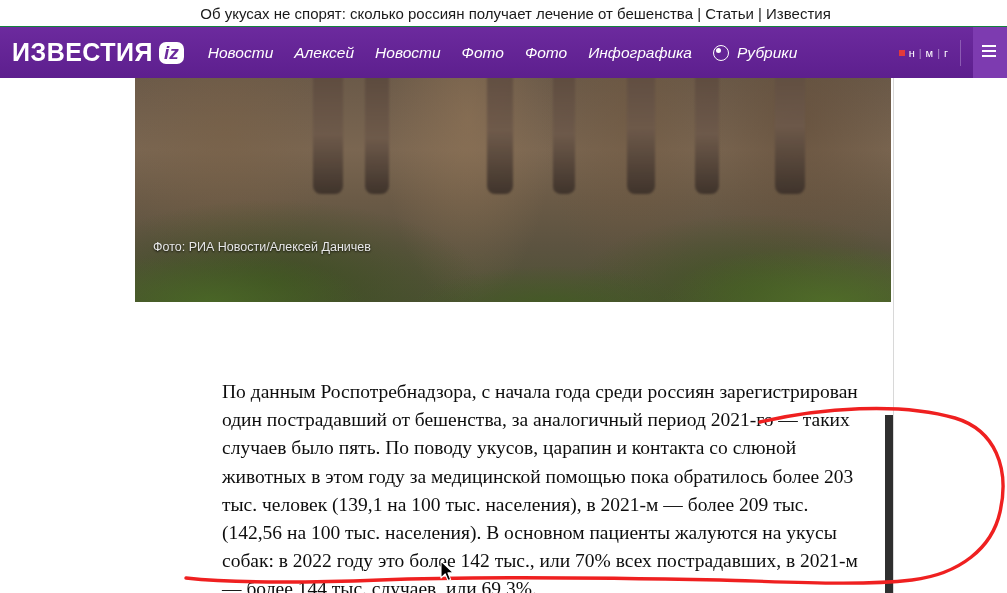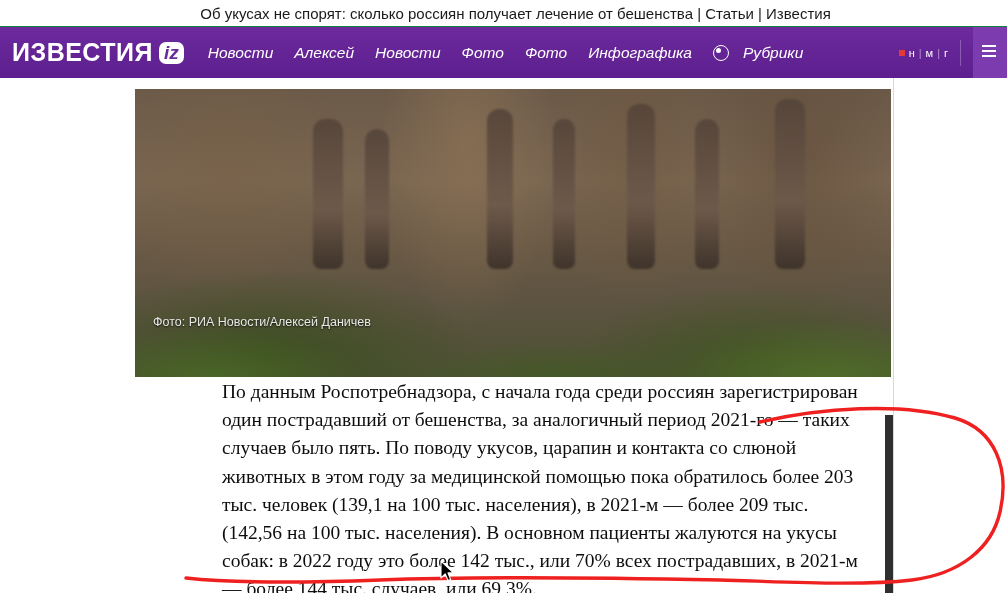--- a/index.html
+++ b/index.html
@@ -77,21 +77,21 @@
     color: #ffffff;
     font-size: 15.5px;
     white-space: nowrap;
     cursor: pointer;
     font-family: "Liberation Sans", sans-serif;
     font-style: italic;
   }
   .nav-item.with-icon {
     display: flex;
     align-items: center;
-    gap: 14px;
+    gap: 8px;
   }
   .rubric-icon {
     width: 14px;
     height: 14px;
     border: 1.6px solid #ffffff;
     border-radius: 50%;
     position: relative;
     display: inline-block;
   }
   .rubric-icon::after {
@@ -147,23 +147,23 @@
   .page {
     position: relative;
     background: #ffffff;
     height: 516px;
     overflow: hidden;
   }
 
   .hero {
     position: absolute;
     left: 135px;
-    top: 11px;
+    top: 0;
     width: 756px;
-    height: 288px;
+    height: 224px;
     background: #4a4038;
     overflow: hidden;
   }
   .hero-photo {
     position: absolute;
     inset: 0;
     background:
       radial-gradient(ellipse 300px 120px at 18% 92%, rgba(58,78,30,0.85), rgba(58,78,30,0) 70%),
       radial-gradient(ellipse 260px 110px at 82% 95%, rgba(62,84,32,0.8), rgba(62,84,32,0) 70%),
       radial-gradient(ellipse 160px 200px at 12% 25%, rgba(120,96,70,0.55), rgba(120,96,70,0) 70%),

